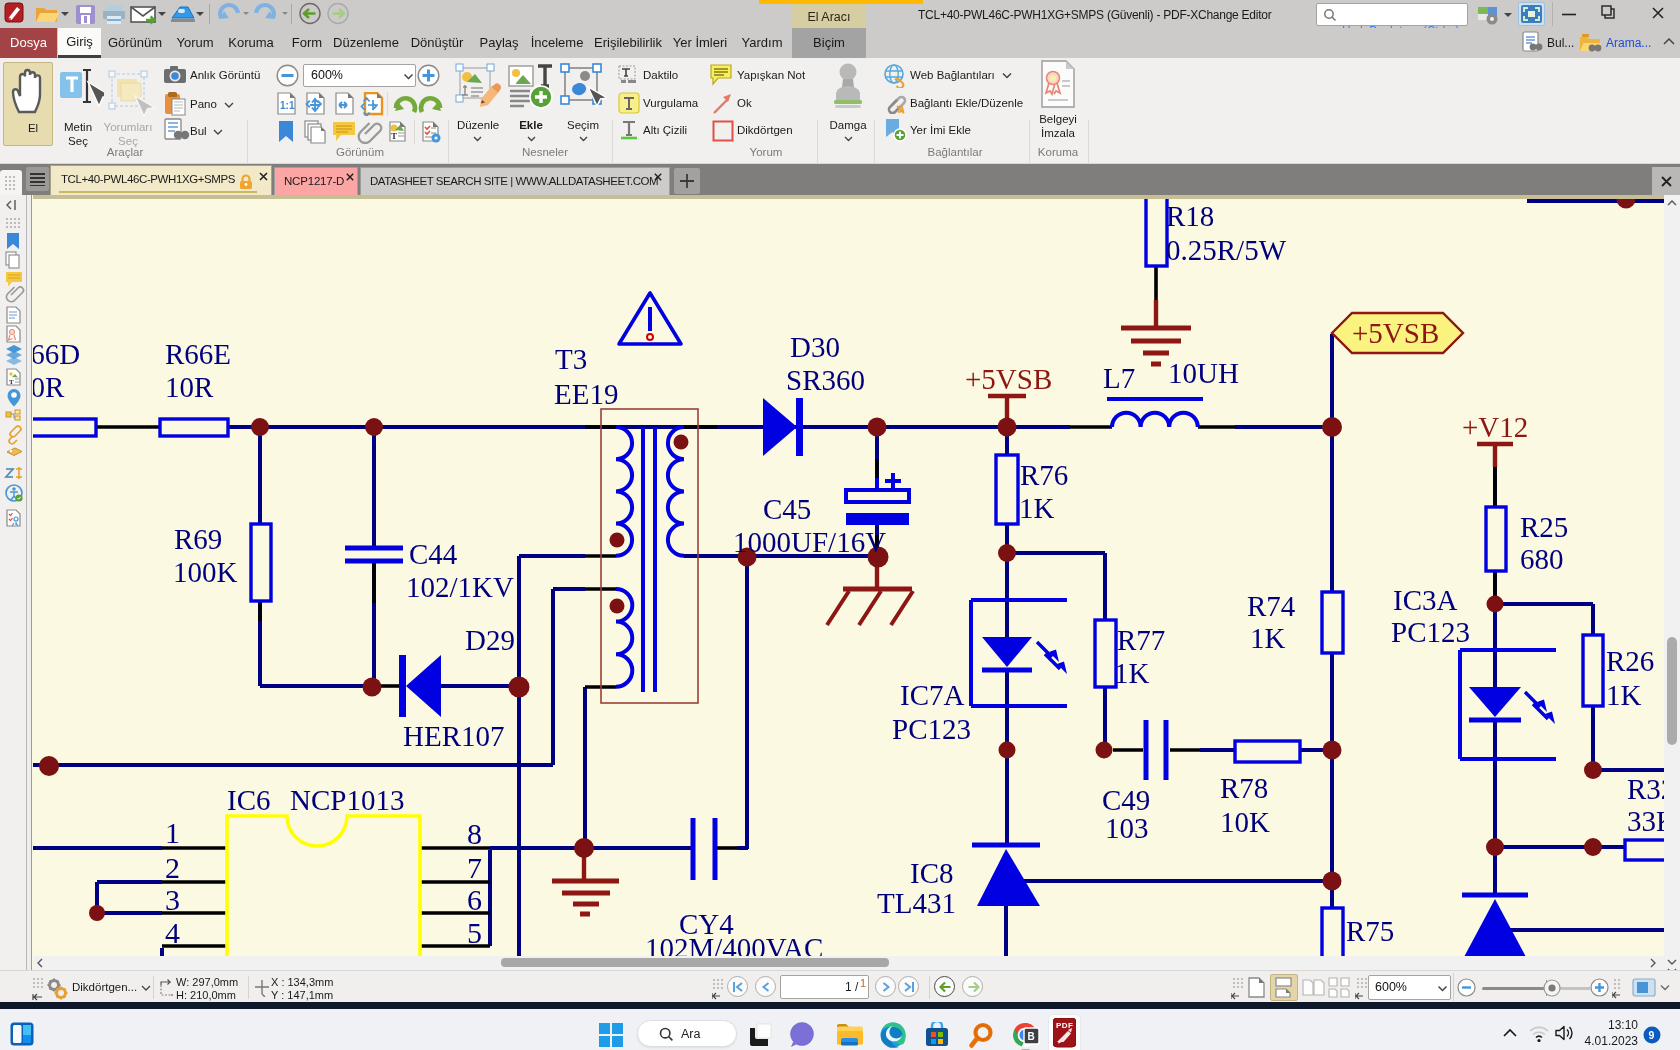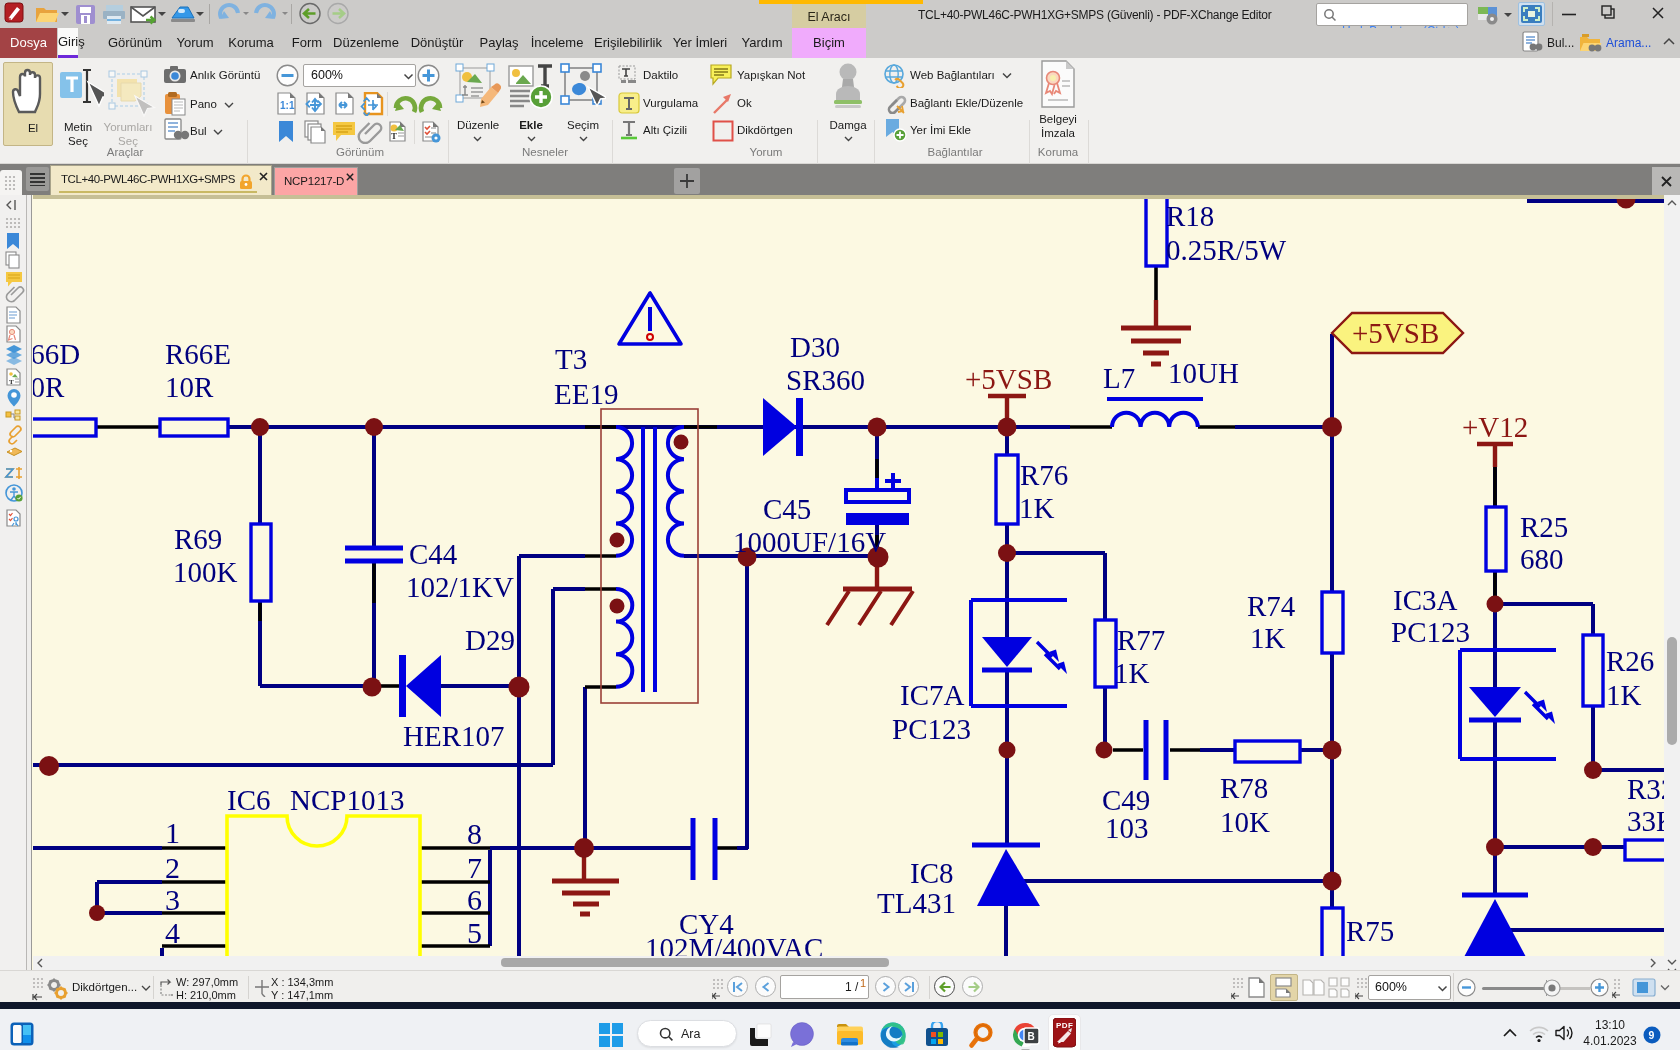--- a/index.html
+++ b/index.html
@@ -94,33 +94,33 @@
 <div class="abs" style="left:1552px;top:2px;width:1px;height:24px;background:#b5b3b0"></div>
 <svg class="abs" style="left:1555px;top:0" width="125" height="28" viewBox="0 0 125 28">
  <path d="M7 14.5 h14" stroke="#222" stroke-width="1.6"></path>
  <rect x="50" y="9" width="9" height="9" fill="none" stroke="#222" stroke-width="1.4"></rect>
  <rect x="47" y="6" width="9" height="9" fill="#cccbc9" stroke="#222" stroke-width="1.4"></rect>
  <path d="M98 8 l10 10 m0-10 l-10 10" stroke="#222" stroke-width="1.5"></path>
 </svg>
 </div>
 <div id="menubar">
 <div class="mtab" style="left:0;width:57px;background:#a34345;color:#fff">Dosya</div>
-<div class="mtab" style="left:58px;width:20px;background:#fafaf9;border-bottom:3px solid #6d28d9;height:30px;line-height:27px">Giriş</div>
+<div class="mtab" style="left:58px;width:43px;background:#fafaf9;border-bottom:3px solid #404040;height:30px;line-height:27px">Giriş</div>
 <div class="mtab" style="left:104px;width:62px">Görünüm</div>
 <div class="mtab" style="left:170px;width:50px">Yorum</div>
 <div class="mtab" style="left:223px;width:56px">Koruma</div>
 <div class="mtab" style="left:284px;width:46px">Form</div>
 <div class="mtab" style="left:330px;width:72px">Düzenleme</div>
 <div class="mtab" style="left:404px;width:66px">Dönüştür</div>
 <div class="mtab" style="left:473px;width:52px">Paylaş</div>
 <div class="mtab" style="left:526px;width:62px">İnceleme</div>
 <div class="mtab" style="left:590px;width:76px">Erişilebilirlik</div>
 <div class="mtab" style="left:668px;width:64px">Yer İmleri</div>
 <div class="mtab" style="left:736px;width:52px">Yardım</div>
-<div class="mtab" style="left:792px;width:74px;background:#f0abfc">Biçim</div>
+<div class="mtab" style="left:792px;width:74px;background:#a3a3a3">Biçim</div>
 <svg class="abs" style="left:1520px;top:2px" width="160px" height="28" viewBox="0 0 160 28">
  <rect x="3" y="2" width="15" height="19" rx="1.5" fill="#fff" stroke="#888" stroke-width="1.2"></rect>
  <path d="M6 7 h9 M6 10 h9 M6 13 h6" stroke="#6b9bd2" stroke-width="1.4"></path>
  <circle cx="13" cy="17" r="3.4" fill="#777"></circle>
       <circle cx="19" cy="17" r="3.4" fill="#777"></circle>
  <rect x="62" y="4" width="7 " height="3" fill="#d89c28"></rect>
  <path d="M60 7 h7 l2 2 h11 v12 h-20 z" fill="#f0b43c"></path>
  <path d="M60 21 l3.5-8 h18 l-3.5 8z" fill="#fcd575"></path>
  <circle cx="72" cy="18" r="3.4" fill="#777"></circle>
       <circle cx="78" cy="18" r="3.4" fill="#777"></circle>
@@ -419,20 +419,26 @@
         <circle cx="8" cy="10.5" r="1.4" fill="#fff"></circle>
       </svg>
  <svg class="abs" style="left:207px;top:5px" width="11" height="11" viewBox="0 0 11 11">
         <path d="M2 2 l7 7 m0-7 l-7 7" stroke="#222" stroke-width="1.6"></path>
       </svg>
  <div class="abs" style="left:8px;top:25px;width:198px;height:2px;background:#c9b964"></div>
 </div>
 <div class="abs" style="left:274px;top:3px;width:84px;height:28px;background:#fca5a5;border:1px solid #a09e9c;border-bottom:none">
  <div class="abs" style="left:9px;top:7px;font-size:11.5px;letter-spacing:-0.2px;color:#1a1a1a">NCP1217-D</div>
  <svg class="abs" style="left:70px;top:4px" width="10" height="10" viewBox="0 0 11 11">
+        <path d="M2 2 l7 7 m0-7 l-7 7" stroke="#222" stroke-width="1.6"></path>
+      </svg>
+</div>
+<div class="abs" style="left:360px;top:3px;width:310px;height:28px;background:#cdccca;border:1px solid #a09e9c;border-bottom:none">
+ <div class="abs" style="left:9px;top:7px;font-size:11.5px;letter-spacing:-0.45px;color:#1a1a1a;white-space:nowrap">DATASHEET SEARCH SITE | WWW.ALLDATASHEET.COM</div>
+ <svg class="abs" style="left:292px;top:4px" width="10" height="10" viewBox="0 0 11 11">
         <path d="M2 2 l7 7 m0-7 l-7 7" stroke="#222" stroke-width="1.6"></path>
       </svg>
 </div>
 <div class="abs" style="left:674px;top:4px;width:26px;height:26px;background:#a2a1a0;border-radius:2px">
  <svg class="abs" style="left:5px;top:5px" width="16" height="16" viewBox="0 0 16 16">
         <path d="M8 1 v14 M1 8 h14" stroke="#3a3a3a" stroke-width="1.8"></path>
       </svg>
 </div>
 <div class="abs" style="left:1652px;top:3px;width:28px;height:28px;background:#b9b8b6">
  <svg class="abs" style="left:8px;top:8px" width="13" height="13" viewBox="0 0 13 13">
@@ -1016,18 +1022,18 @@
 <svg class="abs" style="left:1528px;top:15px" width="22" height="18" viewBox="0 0 22 18">
  <path d="M2 7 a13 13 0 0 1 18 0" stroke="#c9c9c9" stroke-width="1.6" fill="none"></path>
  <path d="M5 10.5 a9 9 0 0 1 12 0" stroke="#c9c9c9" stroke-width="1.6" fill="none"></path>
  <path d="M8 13.5 a4.5 4.5 0 0 1 6 0" stroke="#1a1a1a" stroke-width="1.6" fill="none"></path>
  <circle cx="11" cy="16.5" r="1.6" fill="#1a1a1a"></circle>
 </svg>
 <svg class="abs" style="left:1555px;top:15px" width="20" height="18" viewBox="0 0 20 18">
  <path d="M1 6.5 h3.5 L9 2.5 v13 L4.5 11.5 H1 z" fill="none" stroke="#1a1a1a" stroke-width="1.4" stroke-linejoin="round"></path>
  <path d="M12 5.5 a5 5 0 0 1 0 7 M14.5 3 a8.5 8.5 0 0 1 0 12" stroke="#1a1a1a" stroke-width="1.4" fill="none"></path>
 </svg>
-<div class="abs" style="left:1582px;top:8px;width:56px;height:32px;font-size:12px;color:#1a1a1a;text-align:center;line-height:16px">13:10<br>4.01.2023</div>
+<div class="abs" style="left:1582px;top:8px;width:56px;height:32px;font-size:12px;color:#1a1a1a;text-align:right;line-height:16px">13:10<br>4.01.2023</div>
 <svg class="abs" style="left:1643px;top:17px" width="18" height="18" viewBox="0 0 18 18">
  <circle cx="9" cy="9" r="8.5" fill="#0b5cbe"></circle>
  <text x="5.5" y="13" font-size="10.5" font-weight="bold" fill="#fff" font-family="Liberation Sans">9</text>
 </svg>
 </div>
 
 </body></html>

